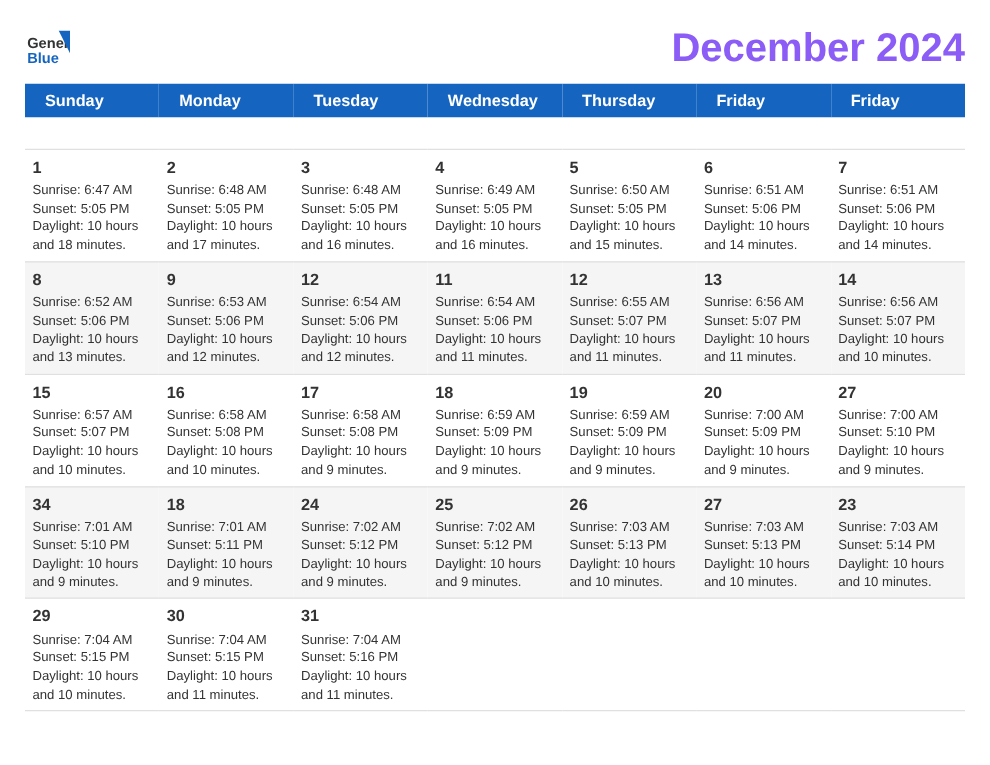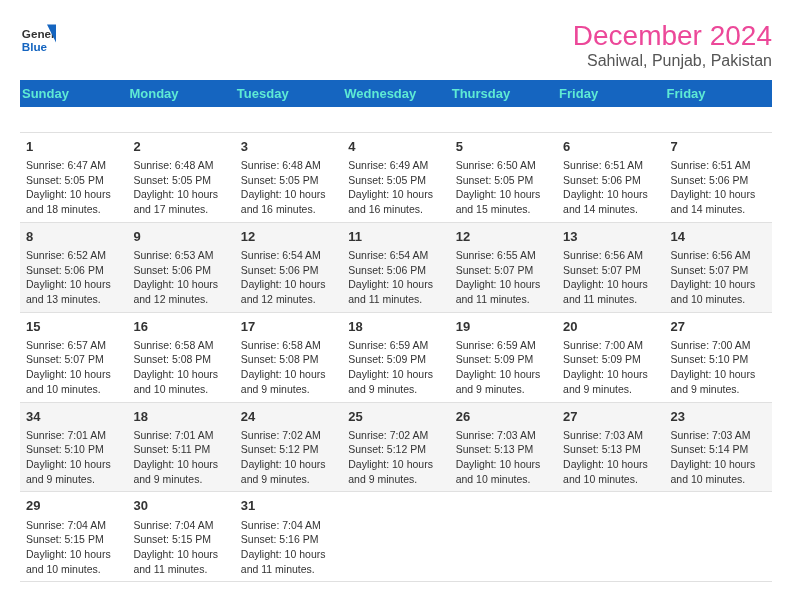--- a/index.html
+++ b/index.html
@@ -22,38 +22,38 @@
       gap: 4px;
     }
     .logo-icon {
       width: 36px;
       height: 36px;
     }
     .title-block {
       text-align: right;
     }
     .main-title {
-      font-size: 28px;
-      font-weight: normal;
-      color: #ec4899;
+      font-size: 32px;
+      font-weight: bold;
+      color: #8b5cf6;
     }
     .subtitle {
       font-size: 16px;
       color: #555;
     }
     table {
       width: 100%;
       border-collapse: collapse;
       table-layout: fixed;
     }
     th {
       background-color: #1565c0;
-      color: #5eead4;
+      color: #ffffff;
       text-align: left;
-      padding: 6px 2px;
+      padding: 6px 16px;
       font-size: 13px;
       font-weight: bold;
     }
     td {
       vertical-align: top;
       padding: 5px 6px;
       font-size: 10.5px;
       color: #333;
       border-bottom: 1px solid #e0e0e0;
       line-height: 1.4;
@@ -74,21 +74,20 @@
 <div class="header">
   <div class="logo">
     <svg class="logo-icon" viewBox="0 0 40 40" xmlns="http://www.w3.org/2000/svg">
       <text x="2" y="20" font-size="13" font-weight="bold" fill="#333" font-family="Arial">General</text>
       <text x="2" y="34" font-size="13" font-weight="bold" fill="#1565c0" font-family="Arial">Blue</text>
       <polygon points="30,5 40,5 40,25" fill="#1565c0"></polygon>
     </svg>
   </div>
   <div class="title-block">
     <div class="main-title">December 2024</div>
-    <div class="subtitle">Sahiwal, Punjab, Pakistan</div>
   </div>
 </div>
 
 <table>
   <thead>
     <tr>
     <th>Sunday</th>
         <th>Monday</th>
         <th>Tuesday</th>
         <th>Wednesday</th>

